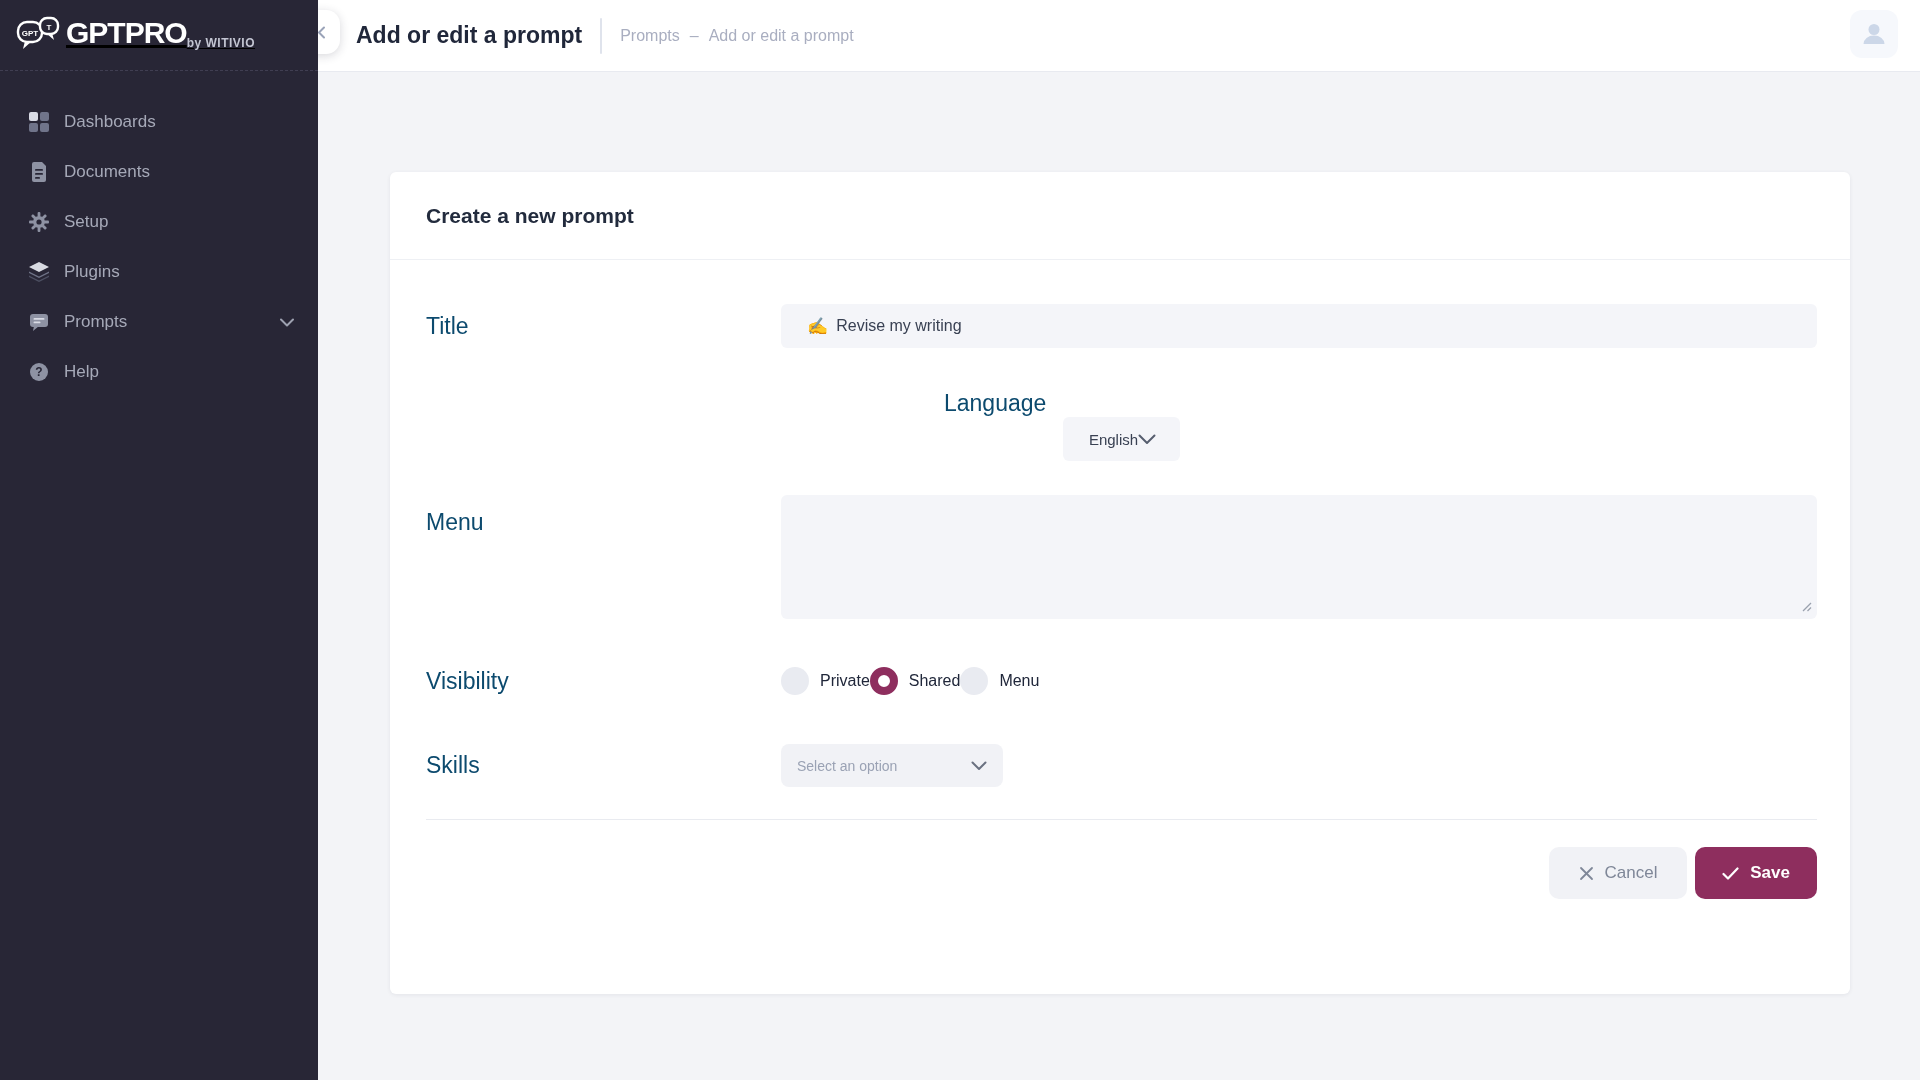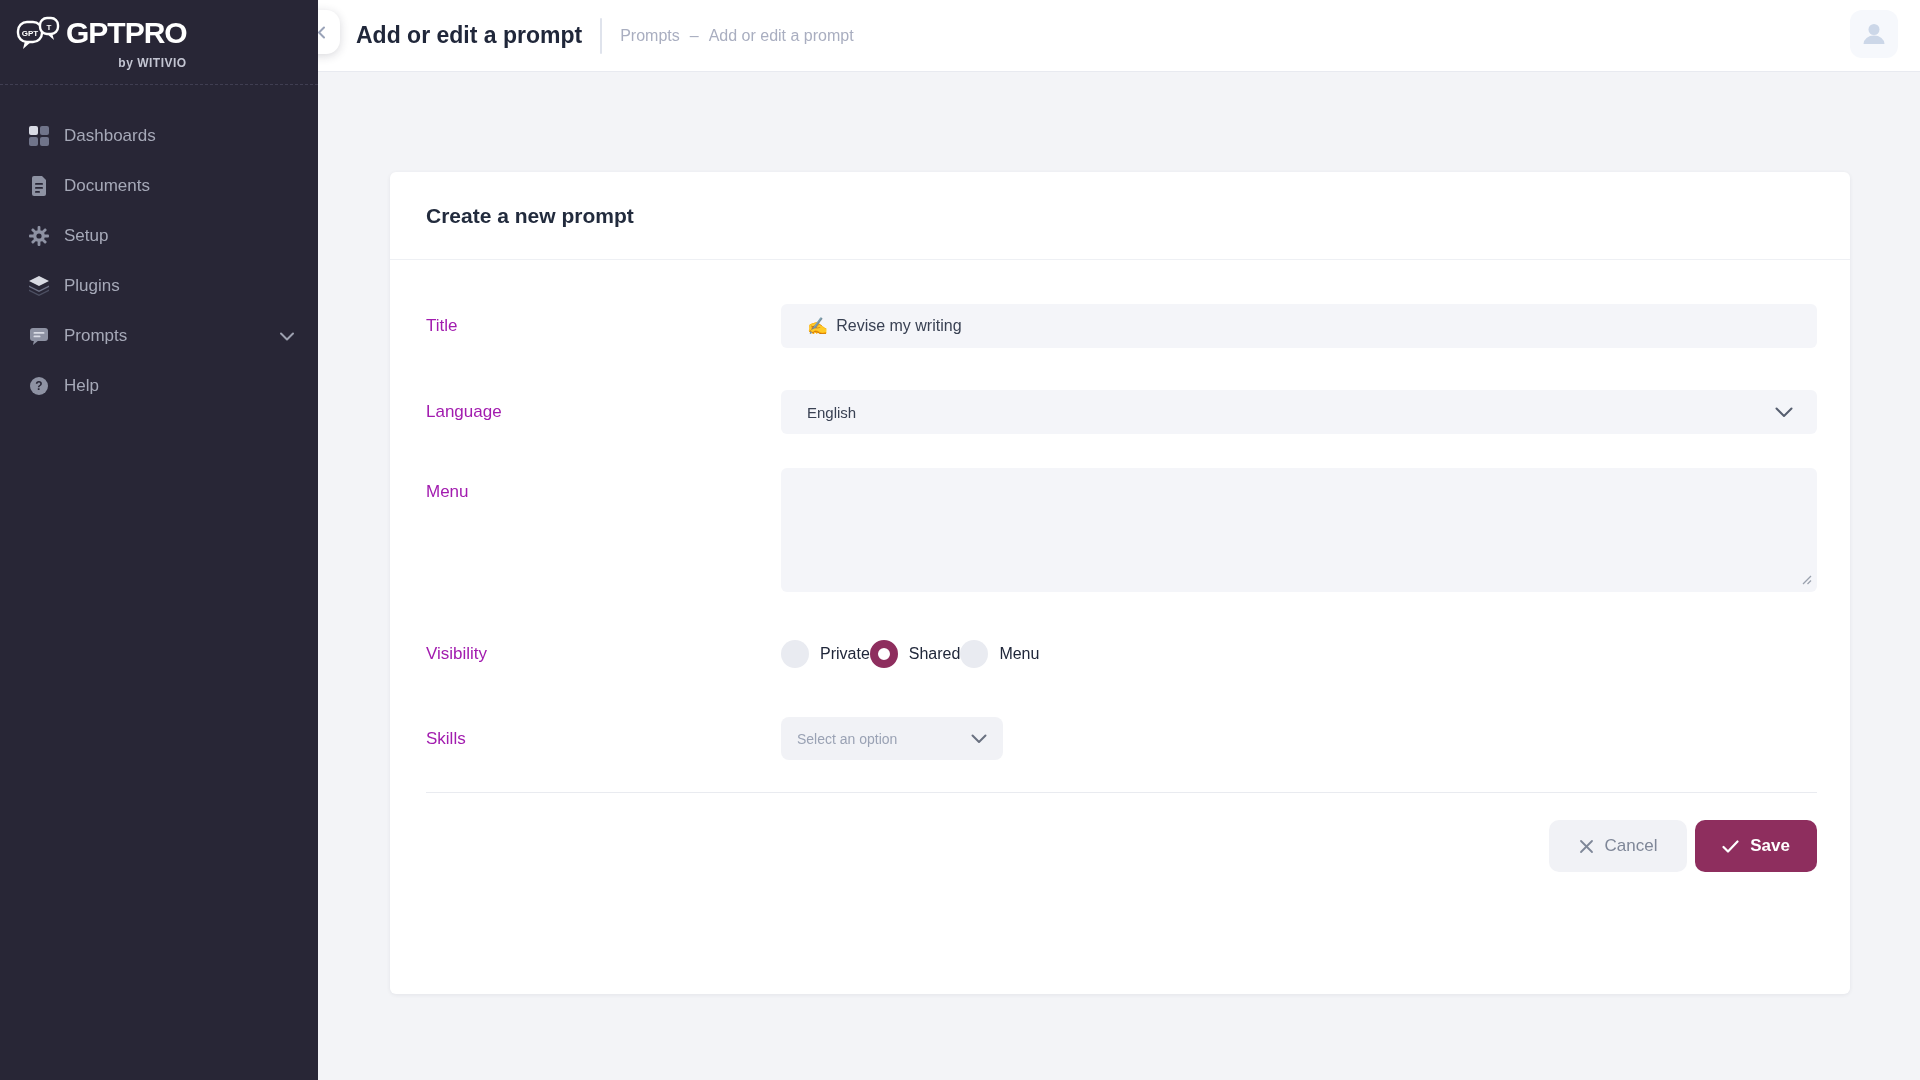--- a/index.html
+++ b/index.html
@@ -3,21 +3,21 @@
 <meta charset="utf-8">
 <style>
   * { margin:0; padding:0; box-sizing:border-box; }
   html,body { width:1920px; height:1080px; }
   body { font-family:"Liberation Sans", sans-serif; background:#f3f4f7; overflow:hidden; position:relative; }
 
   
   .sidebar { position:absolute; left:0; top:0; width:318px; height:1080px; background:#282636; z-index:2; }
   .logo-row { display:flex; align-items:flex-start; padding:16px 14px 14px 16px; border-bottom:1px dashed #403e52; }
   .logo-bubbles { width:44px; height:40px; margin-right:6px; }
-  .logo-textwrap { display:flex; flex-direction:column; }
+  .logo-textwrap { display:flex; flex-direction:row;text-decoration:underline; }
   .logo-text { color:#ffffff; font-size:30px; font-weight:700; letter-spacing:-1px; line-height:34px; }
   .logo-sub { color:#c3c5d2; font-size:12px; font-weight:700; letter-spacing:.5px; align-self:flex-end; margin-top:6px; }
   .nav { margin-top:26px; }
   .nav-item { display:flex; align-items:center; height:50px; padding:0 24px 0 28px; cursor:pointer; color:#a6a9b8; }
   .nav-item .nav-ico { width:22px; height:22px; display:flex; align-items:center; justify-content:center; margin-right:14px; flex:none; }
   .nav-item .nav-label { font-size:17px; }
   .nav-item .spacer { flex:1; }
   .grid-ico { display:grid; grid-template-columns:9px 9px; grid-template-rows:9px 9px; gap:2px; }
   .grid-ico i { border-radius:2px; background:#70748a; }
   .grid-ico i:first-child { background:#d9dbe5; }
@@ -32,21 +32,21 @@
 
   
   .main { position:absolute; left:318px; top:72px; width:1602px; height:1008px; background:#f3f4f7; }
   .card { position:absolute; left:72px; top:100px; width:1460px; height:822px; background:#ffffff; border-radius:6px; box-shadow:0 1px 4px rgba(25,30,50,.07); }
   .card-header { height:88px; display:flex; align-items:center; padding-left:36px; border-bottom:1px solid #eef0f4; }
   .card-title { font-size:21px; font-weight:700; color:#222b3d; }
   .card-body { padding:0 33px 0 36px; }
 
   .form-row { display:flex; align-items:center; }
   .form-row.top { align-items:flex-start; }
-  .f-label { width:355px; flex:none; font-size:17px; color:#a21caf; }
+  .f-label { width:355px; flex:none; font-size:23px; color:#0c4a6e; }
   .f-control { flex:1; min-width:0; }
 
   .text-input { height:44px; background:#f4f5f9; border-radius:6px; display:flex; align-items:center; padding:0 26px; font-size:16px; color:#394153; cursor:text; }
   .text-input .emoji { color:#e6a23c; margin-right:8px; font-size:17px; }
 
   .select-box { height:44px; background:#f4f5f9; border-radius:6px; display:flex; align-items:center; padding:0 24px 0 26px; font-size:15px; color:#394153; cursor:pointer; }
   .select-box .sel-val { flex:1; }
 
   .textarea { width:100%; height:124px; background:#f4f5f9; border:none; border-radius:6px; resize:none; display:block; position:relative; }
   .ta-wrap { position:relative; }
@@ -63,21 +63,21 @@
 
   .divider { height:1px; background:#e9ebf0; }
 
   .btn-row { display:flex; justify-content:flex-end; gap:8px; }
   .btn { height:52px; border:none; border-radius:10px; display:flex; align-items:center; justify-content:center; gap:11px; font-size:17px; cursor:pointer; font-family:"Liberation Sans", sans-serif; }
   .btn-cancel { width:138px; background:#f1f2f6; color:#7f8798; }
   .btn-save { width:122px; background:#8e2e5e; color:#ffffff; font-weight:700; }
 
   
   .mt-title { margin-top:44px; }
-  .mt-lang { margin-top:42px; }
+  .mt-lang { margin-top:42px;flex-direction:column; }
   .mt-text { margin-top:34px; }
   .mt-vis { margin-top:40px; height:44px; }
   .mt-cat { margin-top:33px; height:44px; }
   .mt-skill { margin-top:41px; }
   .mt-div { margin-top:32px; }
   .mt-btn { margin-top:27px; }
   .lbl-pad-top { padding-top:14px; }
 </style>
 </head>
 <body>

